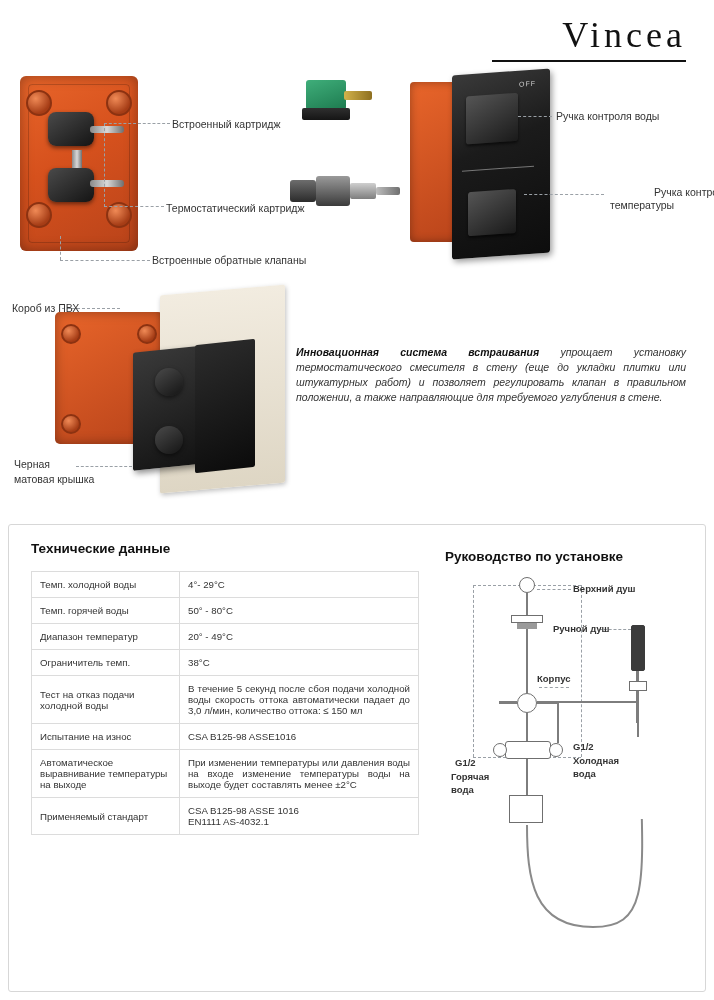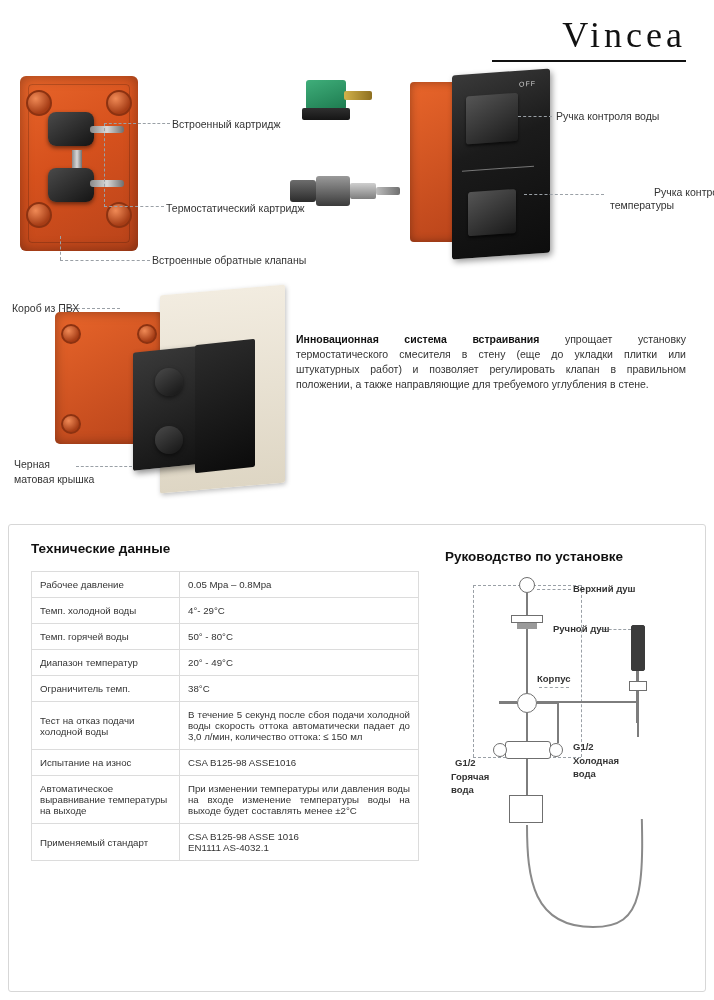--- a/index.html
+++ b/index.html
@@ -208,37 +208,33 @@
       <div class="knob-blk" style="left:110px; top:136px; width:28px; height:28px; border-radius:50%;"></div>
     </div>
 
     <div class="lead" style="left:62px; top:30px; width:58px;"></div>
     <div class="clabel" style="left:12px; top:24px;">Короб из ПВХ</div>
     <div class="lead" style="left:76px; top:188px; width:56px;"></div>
     <div class="clabel" style="left:14px; top:180px;">Черная</div>
     <div class="clabel" style="left:14px; top:195px;">матовая крышка</div>
 
     <div class="mid-text">
-      <p style="margin:0 0 2px 0;">
+      <p style="margin:13px 0 2px 0;font-style:italic;">
         <b>Инновационная система встраивания</b><span> упрощает установку термостатического смесителя в стену (еще до укладки плитки или штукатурных работ) и позволяет регулировать клапан в правильном положении, а также направляющие для требуемого углубления в стене.</span>
       </p>
     </div>
   </div>
 
   <div class="bottom">
 
     <div class="sec-title" style="position:absolute; left:22px; top:-2px; margin-top:18px;">Технические данные</div>
 
     <div class="tbl-wrap" style="top:46px;">
       <table class="spec">
         <tbody>
-          <tr>
-            <td class="k">Рабочее давление</td>
-            <td class="v">0.05 Mpa – 0.8Mpa</td>
-          </tr>
           <tr>
             <td class="k">Темп. холодной воды</td>
             <td class="v">4°- 29°C</td>
           </tr>
           <tr>
             <td class="k">Темп. горячей воды</td>
             <td class="v">50° - 80°C</td>
           </tr>
           <tr>
             <td class="k">Диапазон температур</td>

